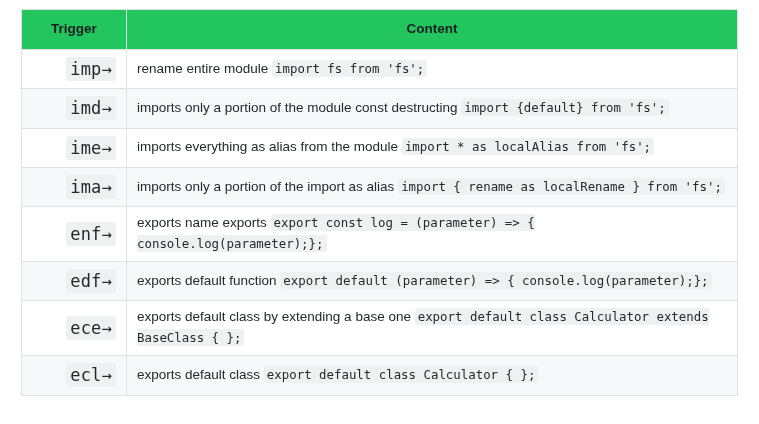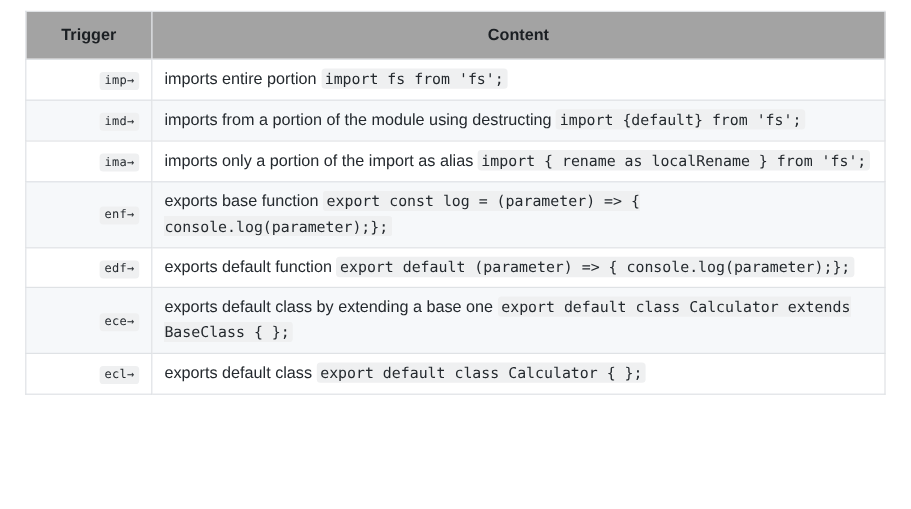--- a/index.html
+++ b/index.html
@@ -36,21 +36,21 @@
     padding: 6px 10px;
     vertical-align: middle;
     font-size: 13.5px;
     line-height: 1.55;
   }
   table.snippets th {
     font-weight: bold;
     font-size: 13.5px;
     padding-top: 9px;
     padding-bottom: 9px;
-    background: #a3a3a3;
+    background: #22c55e;
     color: #1b1f23;
   }
   th.col-trigger { width: 84px; text-align: center; }
   th.col-content { }
 
   tbody tr:nth-child(even) { background: #f6f8fa; }
   tbody tr:nth-child(odd)  { background: #ffffff; }
 
   td.trigger-cell {
     width: 84px;
@@ -68,21 +68,21 @@
     font-family: "DejaVu Sans Mono", "Liberation Mono", monospace;
     font-size: 12.4px;
     background: #eff0f1;
     border-radius: 3px;
     padding: 1px 3px;
     color: #24292e;
     white-space: normal;
   }
   .trigger-chip {
     font-family: "DejaVu Sans Mono", "Liberation Mono", monospace;
-    font-size: 10px;
+    font-size: 17px;
     background: #eff0f1;
     border-radius: 3px;
     padding: 2px 4px;
     color: #24292e;
     letter-spacing: 0.2px;
   }
   .desc { font-size: 13.5px; }
   .sp { display: inline; }
 </style>
 </head>
@@ -96,49 +96,57 @@
         <th class="col-content">Content</th>
       </tr>
     </thead>
     <tbody>
 
       <tr>
         <td class="trigger-cell">
           <span class="trigger-chip">imp→</span>
         </td>
         <td class="content-cell">
-          <span class="desc">imports entire portion</span><span class="sp"> </span><code>import fs from 'fs';</code>
+          <span class="desc">rename entire module</span><span class="sp"> </span><code>import fs from 'fs';</code>
         </td>
       </tr>
 
       <tr>
         <td class="trigger-cell">
           <span class="trigger-chip">imd→</span>
         </td>
         <td class="content-cell">
-          <span class="desc">imports from a portion of the module using destructing</span><span class="sp"> </span><code>import {default} from 'fs';</code>
+          <span class="desc">imports only a portion of the module const destructing</span><span class="sp"> </span><code>import {default} from 'fs';</code>
         </td>
       </tr>
 
+      <tr>
+        <td class="trigger-cell">
+          <span class="trigger-chip">ime→</span>
+        </td>
+        <td class="content-cell">
+          <span class="desc">imports everything as alias from the module</span><span class="sp"> </span><code>import * as localAlias from 'fs';</code>
+        </td>
+      </tr>
 
       <tr>
         <td class="trigger-cell">
           <span class="trigger-chip">ima→</span>
         </td>
         <td class="content-cell">
           <span class="desc">imports only a portion of the import as alias</span><span class="sp"> </span><code>import { rename as localRename } from 'fs';</code>
         </td>
       </tr>
 
       <tr>
         <td class="trigger-cell">
           <span class="trigger-chip">enf→</span>
         </td>
         <td class="content-cell">
-          <span class="desc">exports base function</span><span class="sp"> </span><code>export const log = (parameter) =&gt; { console.log(parameter);};</code>
+          <span class="desc">exports name exports</span><span class="sp"> </span><code>export const log = (parameter) =&gt; { console.log(parameter);};</code>
         </td>
       </tr>
 
       <tr>
         <td class="trigger-cell">
           <span class="trigger-chip">edf→</span>
         </td>
         <td class="content-cell">
           <span class="desc">exports default function</span><span class="sp"> </span><code>export default (parameter) =&gt; { console.log(parameter);};</code>
         </td>

